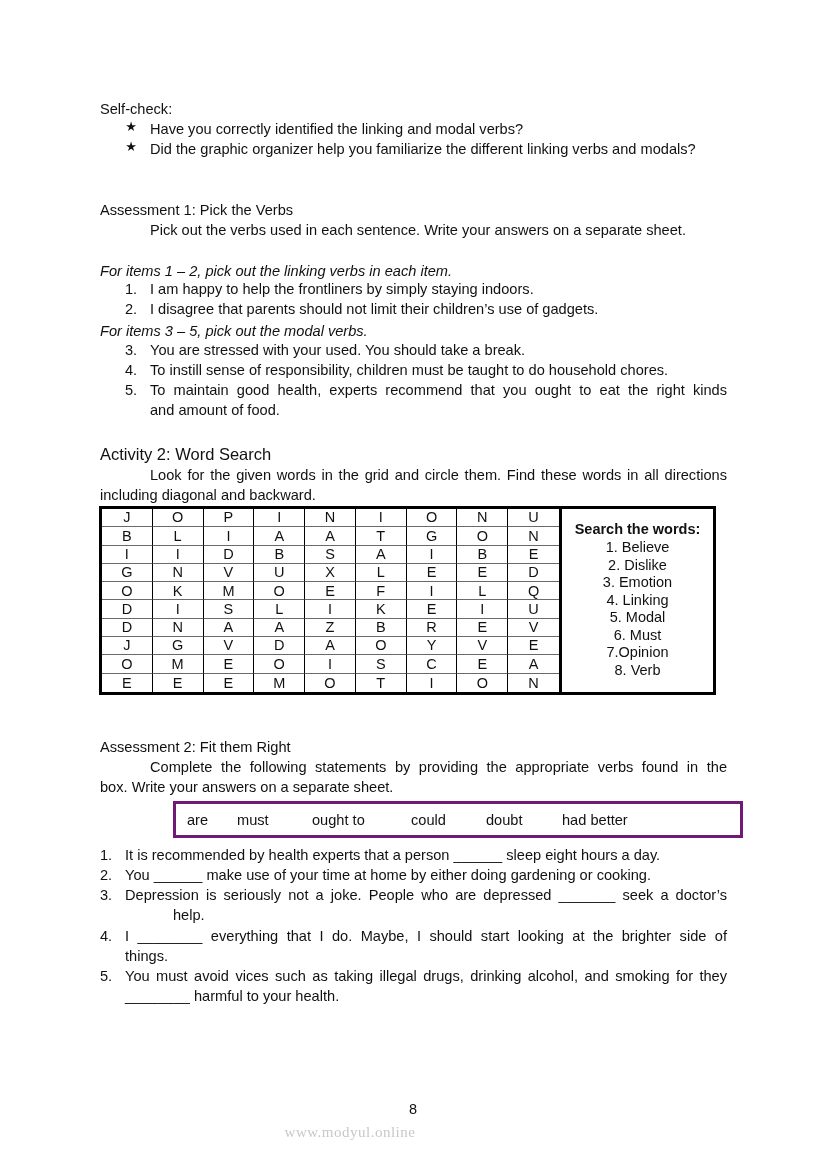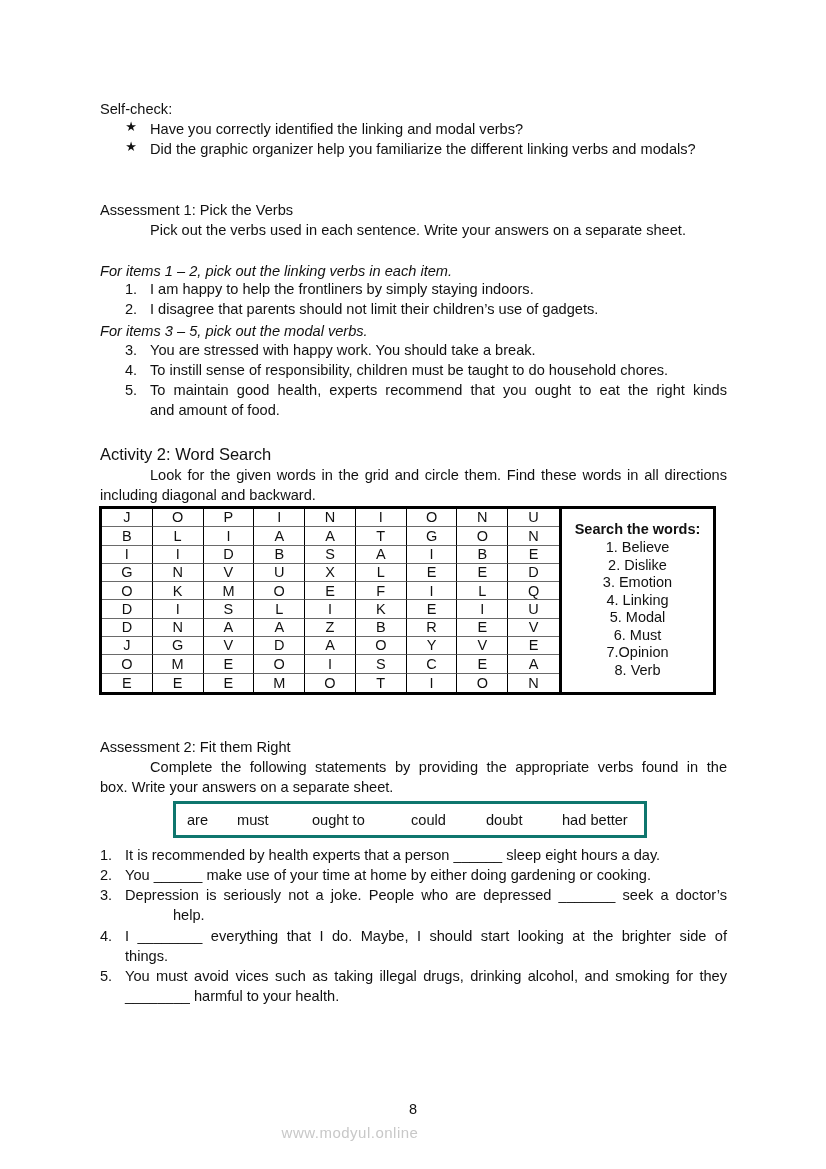--- a/index.html
+++ b/index.html
@@ -35,27 +35,27 @@
   .ws-cell.lastcol { border-right: none; }
   .ws-cell.lastrow { border-bottom: none; }
   .ws-side {
     flex: 1; display: flex; flex-direction: column; align-items: center;
     justify-content: center; font-size: 14.5px; line-height: 17.6px;
   }
   .ws-side .title { font-weight: bold; }
 
   
   .word-box {
-    position: absolute; left: 173px; top: 801px; width: 474px; height: 37px;
-    border: 3px solid #0f766e; box-sizing: border-box;
+    position: absolute; left: 173px; top: 801px; width: 570px; height: 37px;
+    border: 3px solid #701a75; box-sizing: border-box;
   }
   .word-box span { position: absolute; top: 8px; white-space: nowrap; }
 
   .pagenum { position: absolute; left: 0; width: 826px; top: 1101px; text-align: center; font-size: 14.5px; }
-  .watermark { position: absolute; left: 0; width: 700px; top: 1124px; text-align: center; font-size: 15px; color: #c8c8c8; letter-spacing: 0.5px; }
+  .watermark { position: absolute; left: 0; width: 700px; top: 1124px; text-align: center; font-size: 15px; color: #c8c8c8; letter-spacing: 0.5px; font-family: Liberation Serif, serif; }
 </style>
 </head>
 <body>
 
 <div class="line bold" style="top:99px;">Self-check:</div>
 <span class="bullet-star" style="top:119px;">★</span>
 <div class="line indent" style="top:119px;">Have you correctly identified the linking and modal verbs?</div>
 <span class="bullet-star" style="top:139px;">★</span>
 <div class="line indent" style="top:139px;">Did the graphic organizer help you familiarize the different linking verbs and modals?</div>
 
@@ -63,21 +63,21 @@
 <div class="line indent" style="top:220px;">Pick out the verbs used in each sentence.  Write your answers on a separate sheet.</div>
 <div class="line ital" style="top:261px;">For items 1 – 2, pick out the linking verbs in each item.</div>
 
 <span class="num" style="top:281px;">1.</span>
 <span class="num-text" style="top:281px;">I am happy to help the frontliners by simply staying indoors.</span>
 <span class="num" style="top:301px;">2.</span>
 <span class="num-text" style="top:301px;">I disagree that parents should not limit their children’s use of gadgets.</span>
 
 <div class="line ital" style="top:321px;">For items 3 – 5, pick out the modal verbs.</div>
 <span class="num" style="top:342px;">3.</span>
-<span class="num-text" style="top:342px;">You are stressed with happy work. You should take a break.</span>
+<span class="num-text" style="top:342px;">You are stressed with your used. You should take a break.</span>
 <span class="num" style="top:362px;">4.</span>
 <span class="num-text" style="top:362px;text-align:center;">To instill sense of responsibility, children must be taught to do household chores.</span>
 <span class="num" style="top:382px;">5.</span>
 <span class="num-text" style="top:382px; width:577px; text-align:justify; text-align-last:justify; white-space:normal;">To maintain good health, experts recommend that you ought to eat the right kinds</span>
 <span class="num-text" style="top:402px;">and amount of food.</span>
 
 <div class="line bold" style="top:443px; font-size:16.5px; line-height:22px;">Activity 2: Word Search</div>
 <div class="line" style="top:465px; left:150px; width:577px; text-align:justify; text-align-last:justify; white-space:normal;">Look for the given words in the grid and circle them. Find these words in all directions</div>
 <div class="line" style="top:485px;">including diagonal and backward.</div>
 

